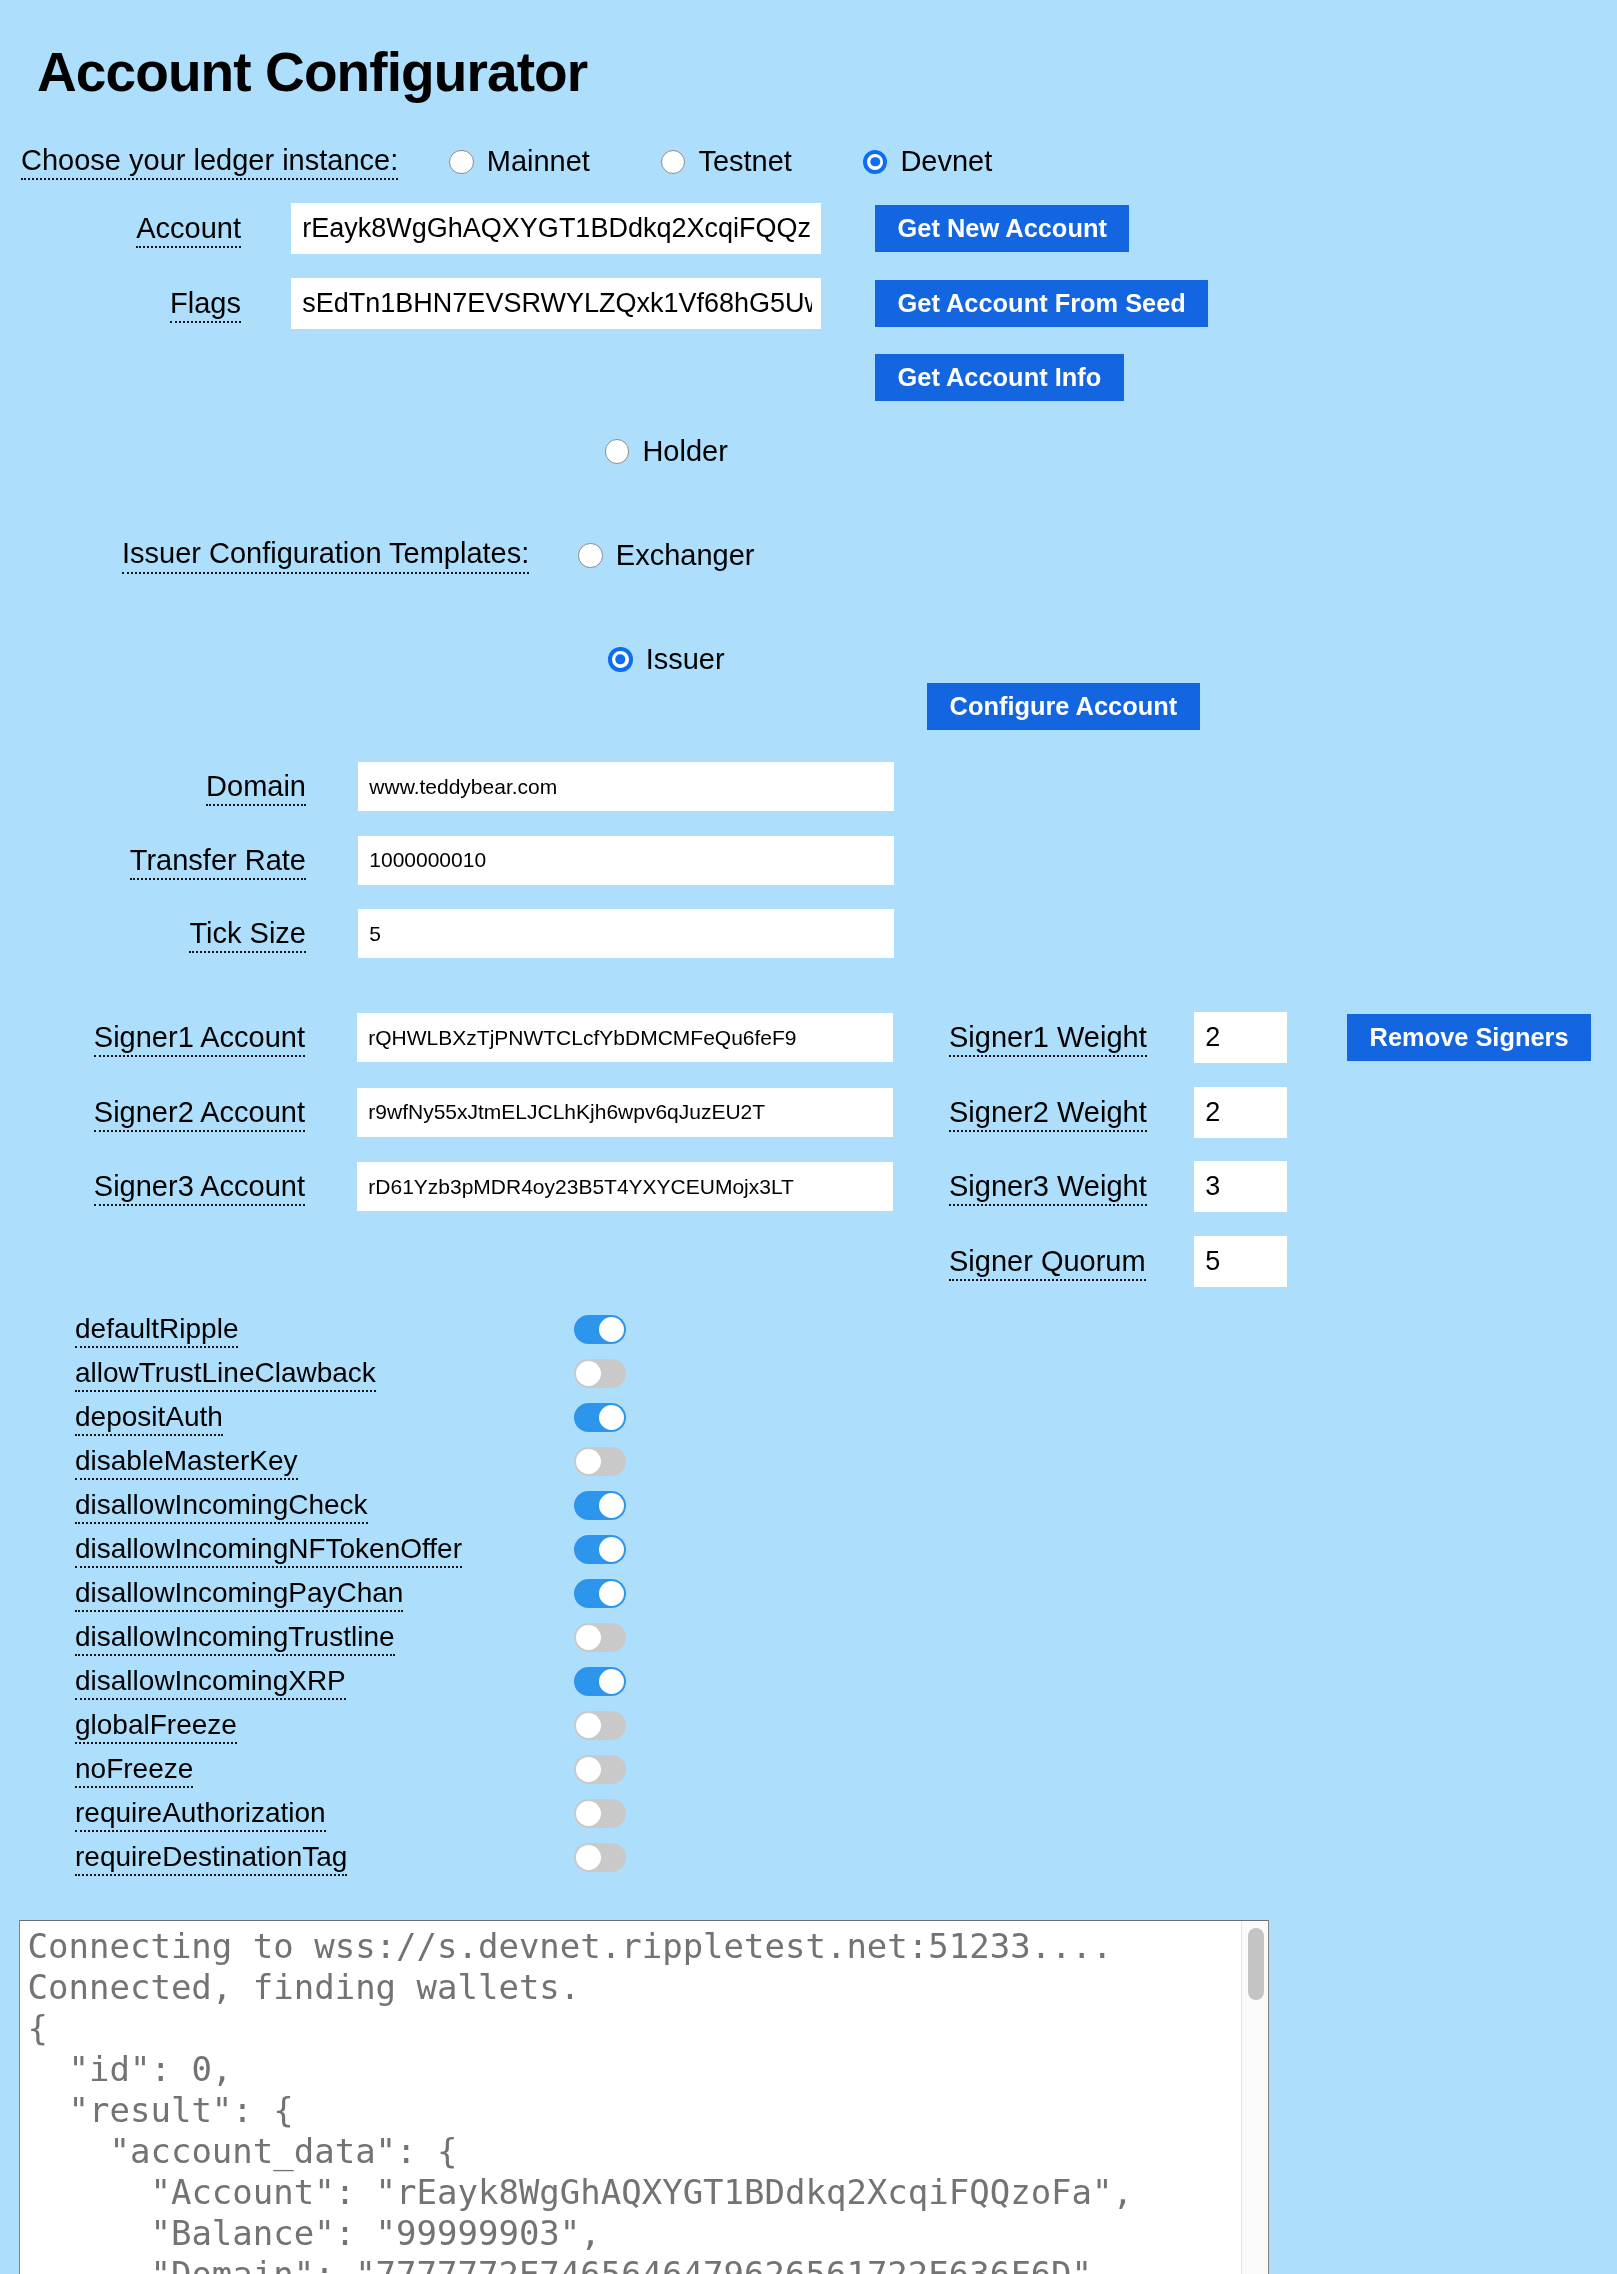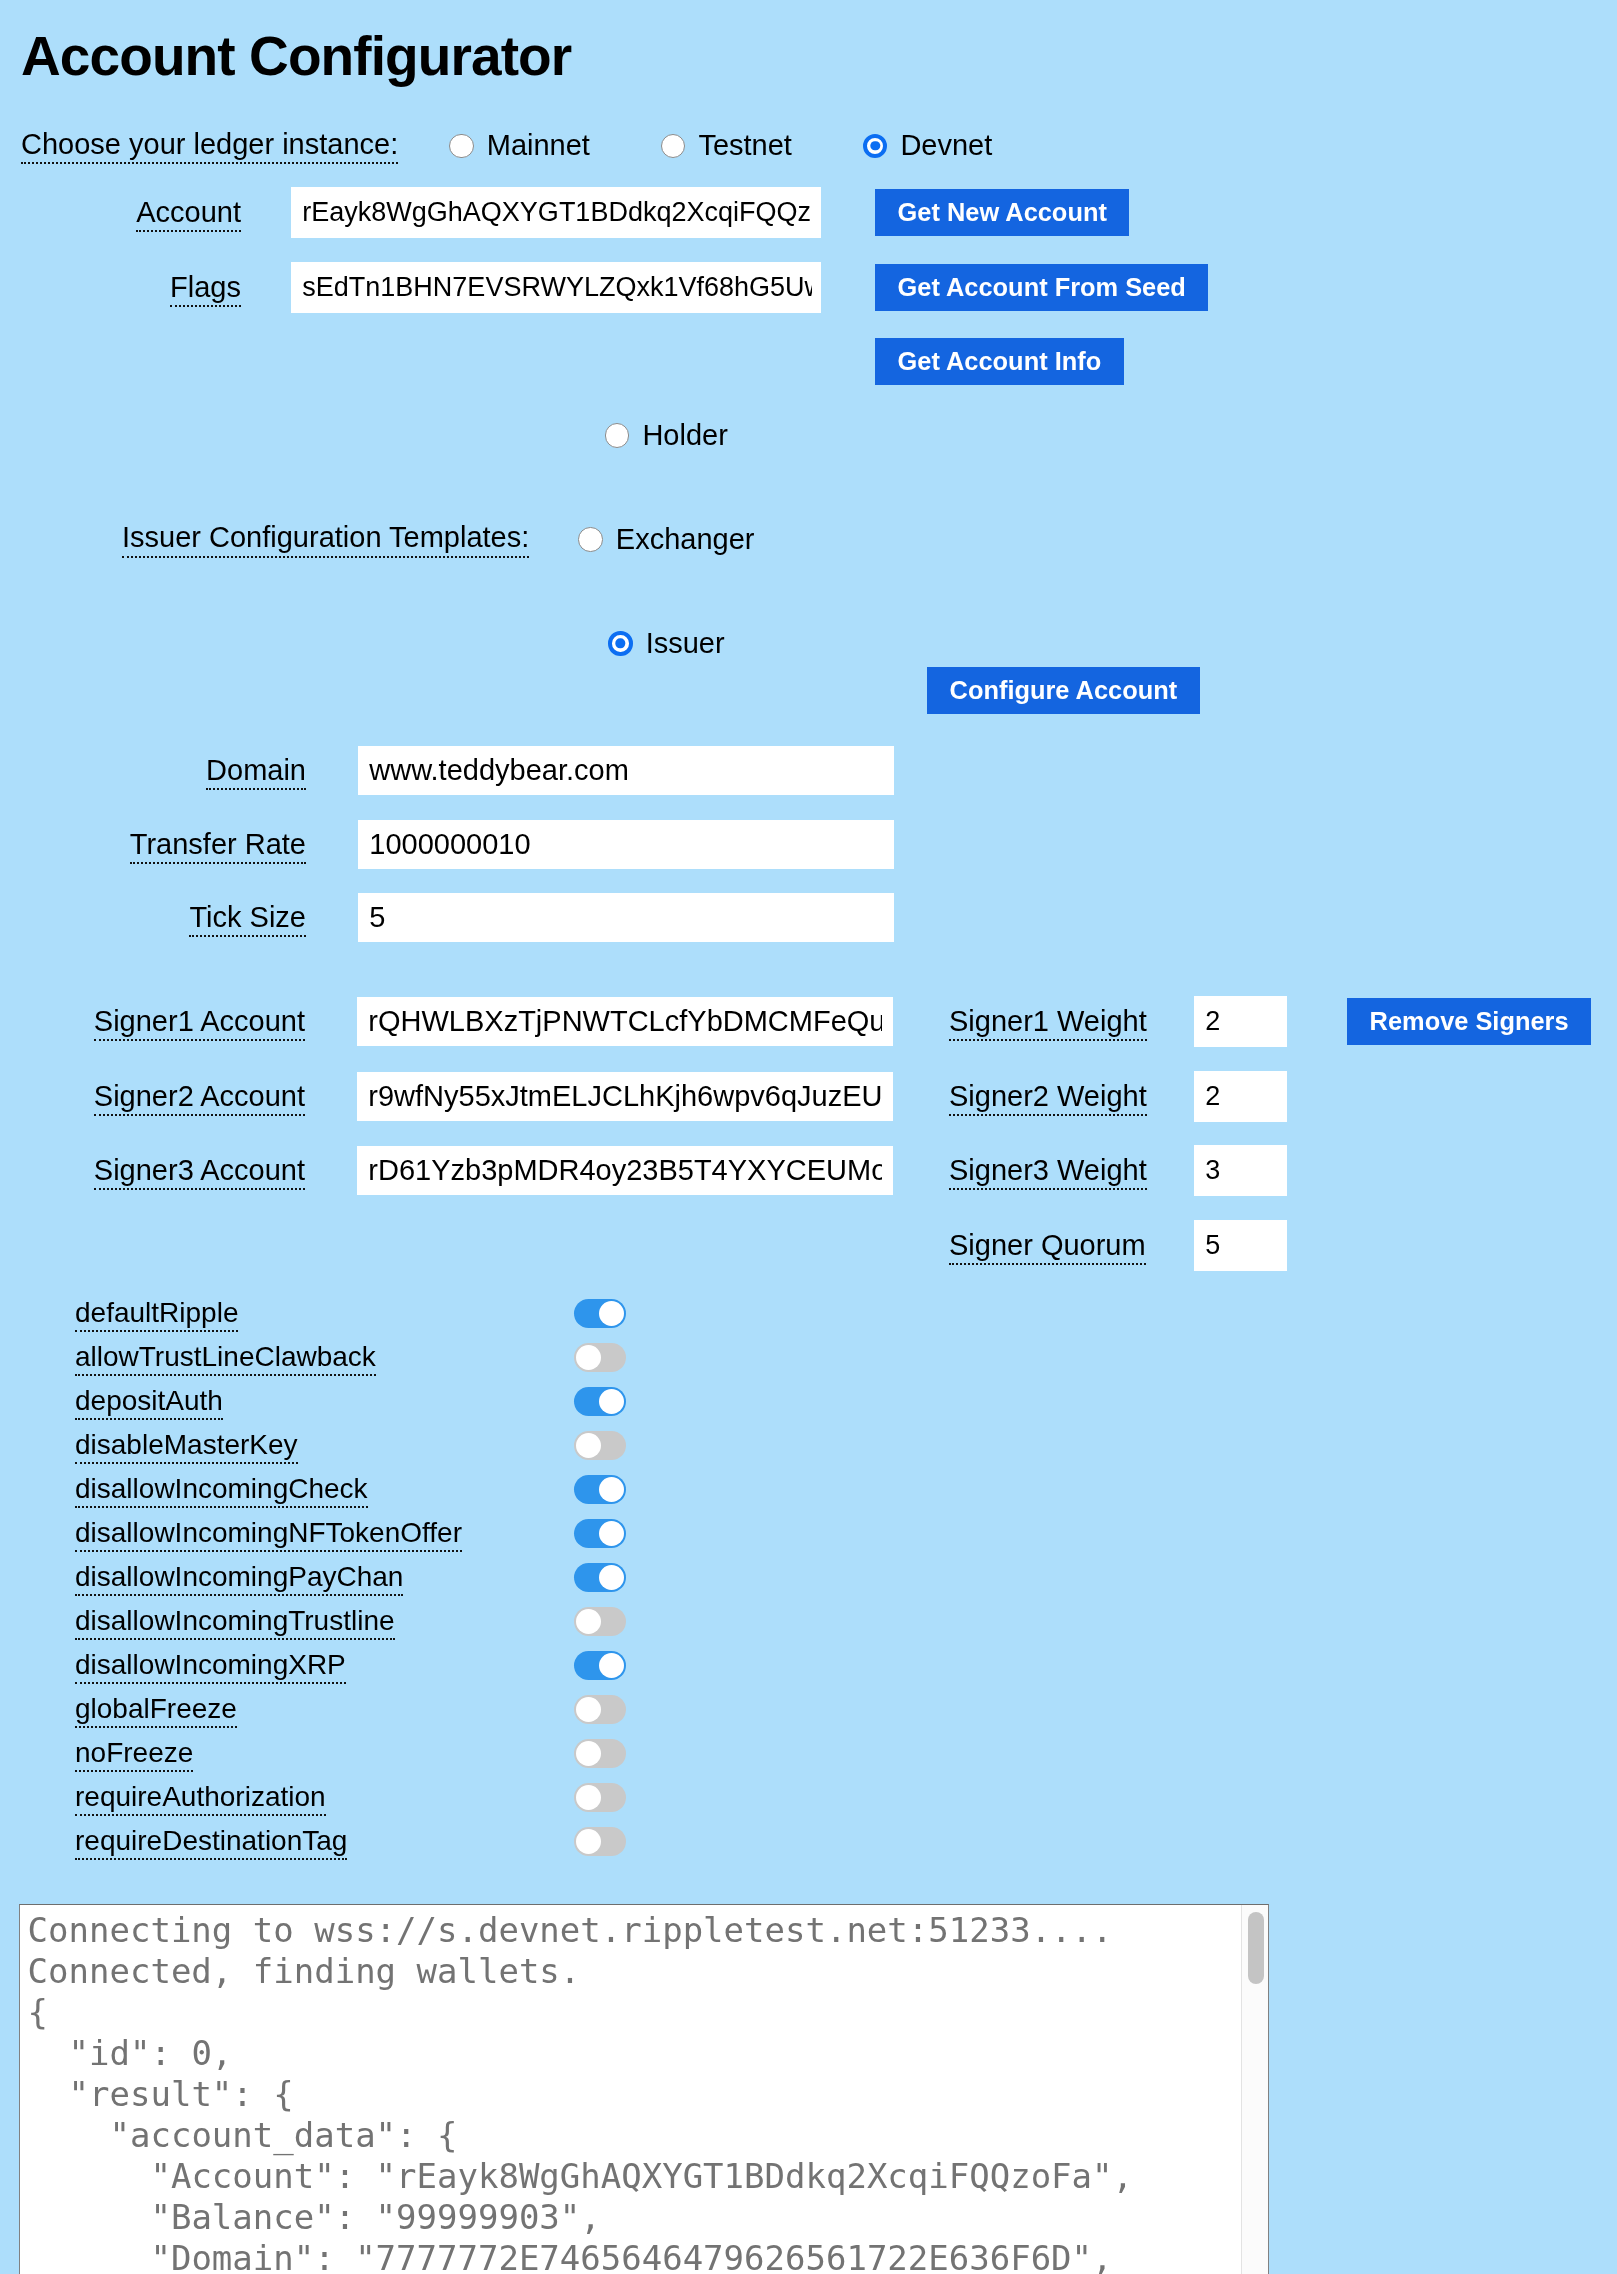--- a/index.html
+++ b/index.html
@@ -7,21 +7,21 @@
   body {
     width:1618px; height:2274px;
     background:#addefb;
     font-family:"Liberation Sans", sans-serif;
     color:#000;
   }
   .page { padding:24.5px 0 0 21px; }
 
   h1.title {
     font-size:55px; line-height:62px; font-weight:700;
-    letter-spacing:-0.9px; margin:0;
+    letter-spacing:-0.9px; margin:16px;
   }
 
   .u { border-bottom:2.8px dotted #111; padding-bottom:1.9px; }
 
   
   .row { display:flex; align-items:center; }
   .ledger-row { margin-top:41px; font-size:29px; }
   .radio-group { display:flex; align-items:center; gap:71px; margin-left:51px; }
   .radio-opt { display:flex; align-items:center; gap:13px; font-size:29px; cursor:default; }
 
@@ -57,21 +57,21 @@
   .templates-row .radio-group { margin-left:49px;flex-direction:column; }
   .configure-row { margin-top:7.5px; }
   .configure-row .btn { margin-left:906px; }
 
   
   .fields { margin-top:32px; }
   .field-row { display:flex; align-items:center; margin-bottom:24.5px; }
   .lcol-b { width:285px; text-align:right; font-size:29px; flex:0 0 auto; }
   .input-mid {
     margin-left:52px; width:536px; height:49px; border:none; background:#fff;
-    font-family:"Liberation Sans", sans-serif; font-size:29px; padding:0 11.3px;
+    font-family:"Liberation Sans", sans-serif; font-size:21px; padding:0 11.3px;
   }
 
   
   .signers { margin-top:54px; }
   .signer-row { display:flex; align-items:center; margin-bottom:23.5px; }
   .lcol-c { width:284px; text-align:right; font-size:29px; flex:0 0 auto; }
   .wlabel { margin-left:56px; width:207px; font-size:29px; flex:0 0 auto; }
   .input-w {
     margin-left:38px; width:93px; height:51px; border:none; background:#fff;
     font-family:"Liberation Sans", sans-serif; font-size:27px; padding:0 11.3px; flex:0 0 auto;

